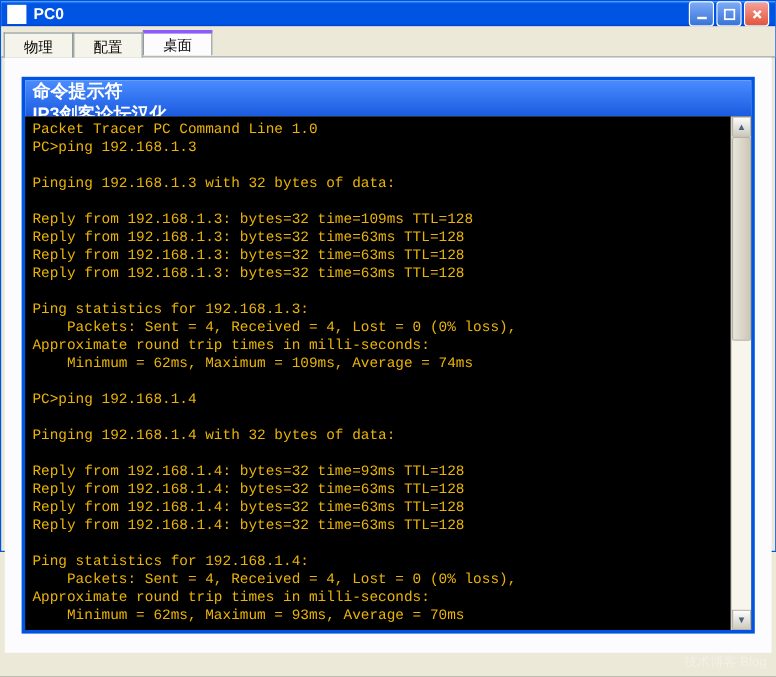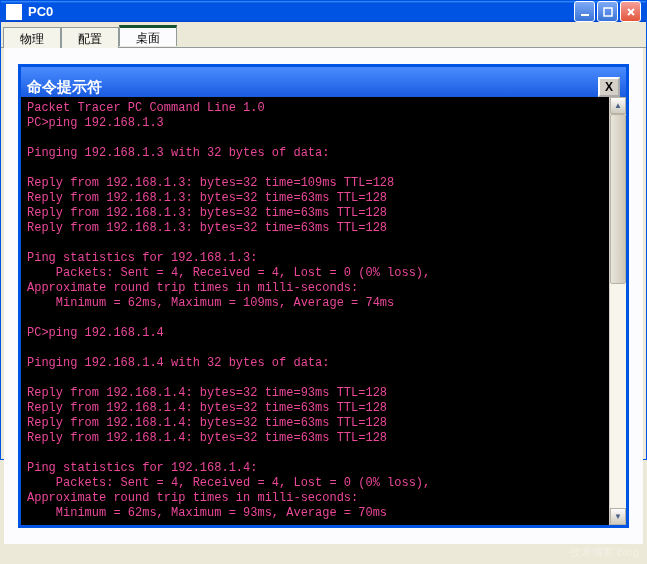--- a/index.html
+++ b/index.html
@@ -81,21 +81,21 @@
       cursor: pointer;
       position: relative;
       top: 1px;
     }
     .tab.inactive {
       background: #f5f4ea;
       border-top: 1px solid #919b9c;
     }
     .tab.active {
       background: #fcfcfe;
-      border-top: 3px solid #14532d;
+      border-top: 3px solid #8b5cf6;
       z-index: 2;
       top: -1px;
       padding-top: 2px;
       font-family: Liberation Serif, serif;
     }
     .content-area {
       flex: 1;
       background: #fcfcfe;
       padding: 16px 14px;
       border-top: none;
@@ -104,23 +104,24 @@
     .terminal-frame {
       border: 3px solid #0054e3;
       height: 100%;
       display: flex;
       flex-direction: column;
     }
     .terminal-header {
       height: 30px;
       background: linear-gradient(to bottom, #4a8cff, #1a5be0);
       display: flex;
-      align-items: flex-end;
+      align-items: flex-start;
       padding: 0 6px;
       color: white;
+      flex-direction: column;
     }
     .terminal-title-seg {
       font-size: 15px;
       font-weight: bold;
       margin-right: 22px;
       white-space: nowrap;
     }
     .terminal-title-seg:last-of-type { margin-right: 0; flex: 1; }
     .terminal-close-btn {
       width: 22px;
@@ -137,21 +138,21 @@
     }
     .terminal-body-wrap {
       flex: 1;
       display: flex;
       background: #000;
       overflow: hidden;
     }
     .terminal-body {
       flex: 1;
       background: #000;
-      color: #ec4899;
+      color: #eab308;
       font-family: "Courier New", monospace;
       font-size: 12px;
       line-height: 15px;
       padding: 4px 6px;
       white-space: pre;
       overflow: hidden;
     }
     .scrollbar {
       width: 17px;
       background: #f1efea;
@@ -232,20 +233,21 @@
   <div class="tab-strip">
     <div class="tab inactive"><span>物理</span></div>
     <div class="tab inactive"><span>配置</span></div>
     <div class="tab active"><span>桌面</span></div>
   </div>
 
   <div class="content-area">
     <div class="terminal-frame">
       <div class="terminal-header">
         <span class="terminal-title-seg">命令提示符</span>
+        <span class="terminal-title-seg">IP3剑客论坛汉化</span>
         <div class="terminal-close-btn">X</div>
       </div>
       <div class="terminal-body-wrap">
         <div class="terminal-body" id="terminal-body">Packet Tracer PC Command Line 1.0
 PC&gt;ping 192.168.1.3
 
 Pinging 192.168.1.3 with 32 bytes of data:
 
 Reply from 192.168.1.3: bytes=32 time=109ms TTL=128
 Reply from 192.168.1.3: bytes=32 time=63ms TTL=128

